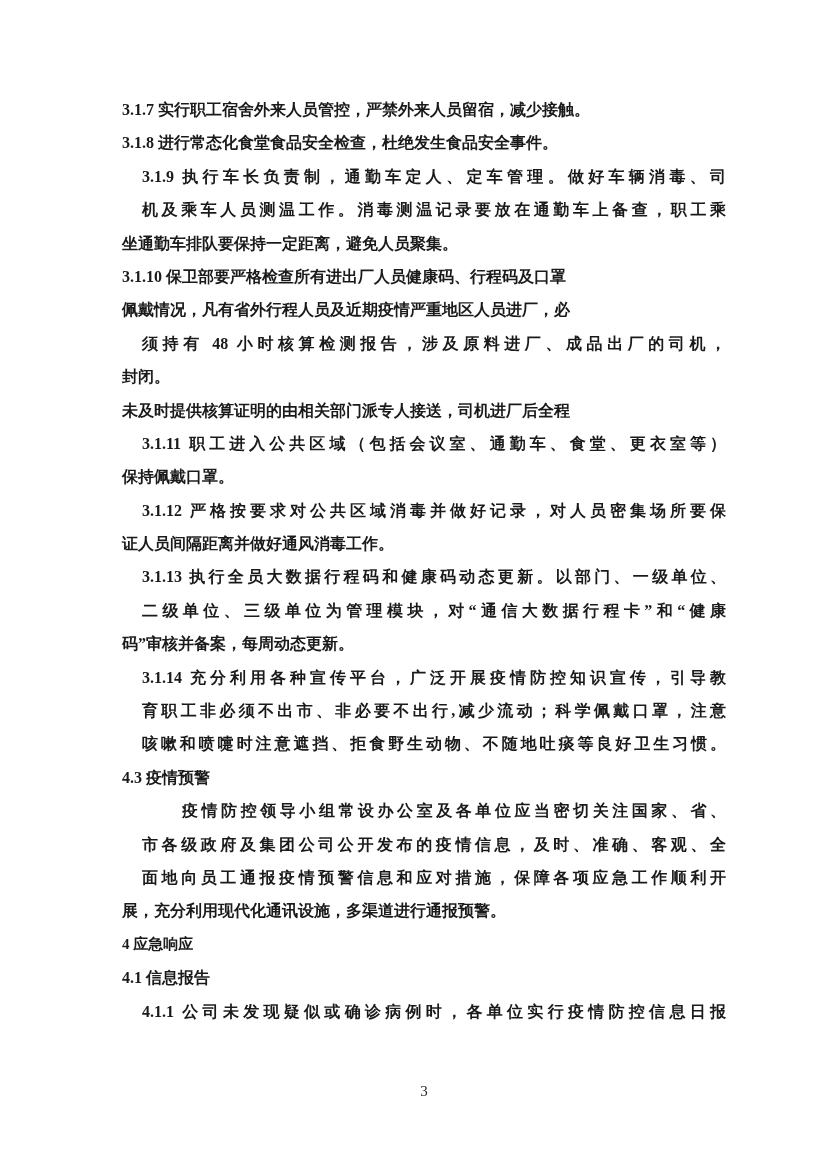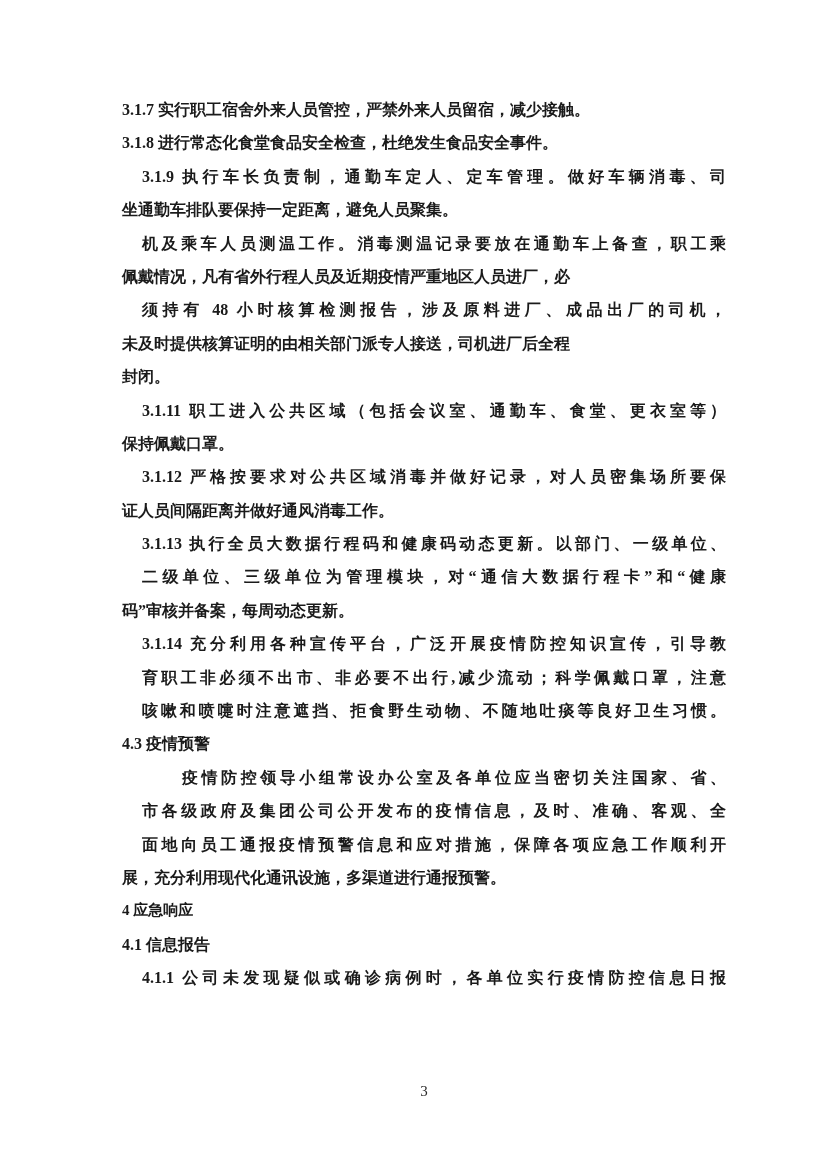--- a/index.html
+++ b/index.html
@@ -53,26 +53,27 @@
   }
 </style>
 </head>
 <body>
 
 <div class="page">
   <div class="content" id="doc-body">
       <div class="line">3.1.7 实行职工宿舍外来人员管控，严禁外来人员留宿，减少接触。</div>
       <div class="line">3.1.8 进行常态化食堂食品安全检查，杜绝发生食品安全事件。</div>
       <div class="line justify">3.1.9 执行车长负责制，通勤车定人、定车管理。做好车辆消毒、司</div>
+      <div class="line justify">机及乘车人员测温工作。消毒测温记录要放在通勤车上备查，职工乘</div>
       <div class="line">坐通勤车排队要保持一定距离，避免人员聚集。</div>
-      <div class="line justify">机及乘车人员测温工作。消毒测温记录要放在通勤车上备查，职工乘</div>
+      <div class="line">3.1.10 保卫部要严格检查所有进出厂人员健康码、行程码及口罩</div>
       <div class="line">佩戴情况，凡有省外行程人员及近期疫情严重地区人员进厂，必</div>
       <div class="line justify">须持有 48 小时核算检测报告，涉及原料进厂、成品出厂的司机，</div>
+      <div class="line">封闭。</div>
       <div class="line">未及时提供核算证明的由相关部门派专人接送，司机进厂后全程</div>
-      <div class="line">封闭。</div>
       <div class="line justify">3.1.11 职工进入公共区域（包括会议室、通勤车、食堂、更衣室等）</div>
       <div class="line">保持佩戴口罩。</div>
       <div class="line justify">3.1.12 严格按要求对公共区域消毒并做好记录，对人员密集场所要保</div>
       <div class="line">证人员间隔距离并做好通风消毒工作。</div>
       <div class="line justify">3.1.13 执行全员大数据行程码和健康码动态更新。以部门、一级单位、</div>
       <div class="line justify">二级单位、三级单位为管理模块，对“通信大数据行程卡”和“健康</div>
       <div class="line">码”审核并备案，每周动态更新。</div>
       <div class="line justify">3.1.14 充分利用各种宣传平台，广泛开展疫情防控知识宣传，引导教</div>
       <div class="line justify">育职工非必须不出市、非必要不出行,减少流动；科学佩戴口罩，注意</div>
       <div class="line justify">咳嗽和喷嚏时注意遮挡、拒食野生动物、不随地吐痰等良好卫生习惯。</div>

